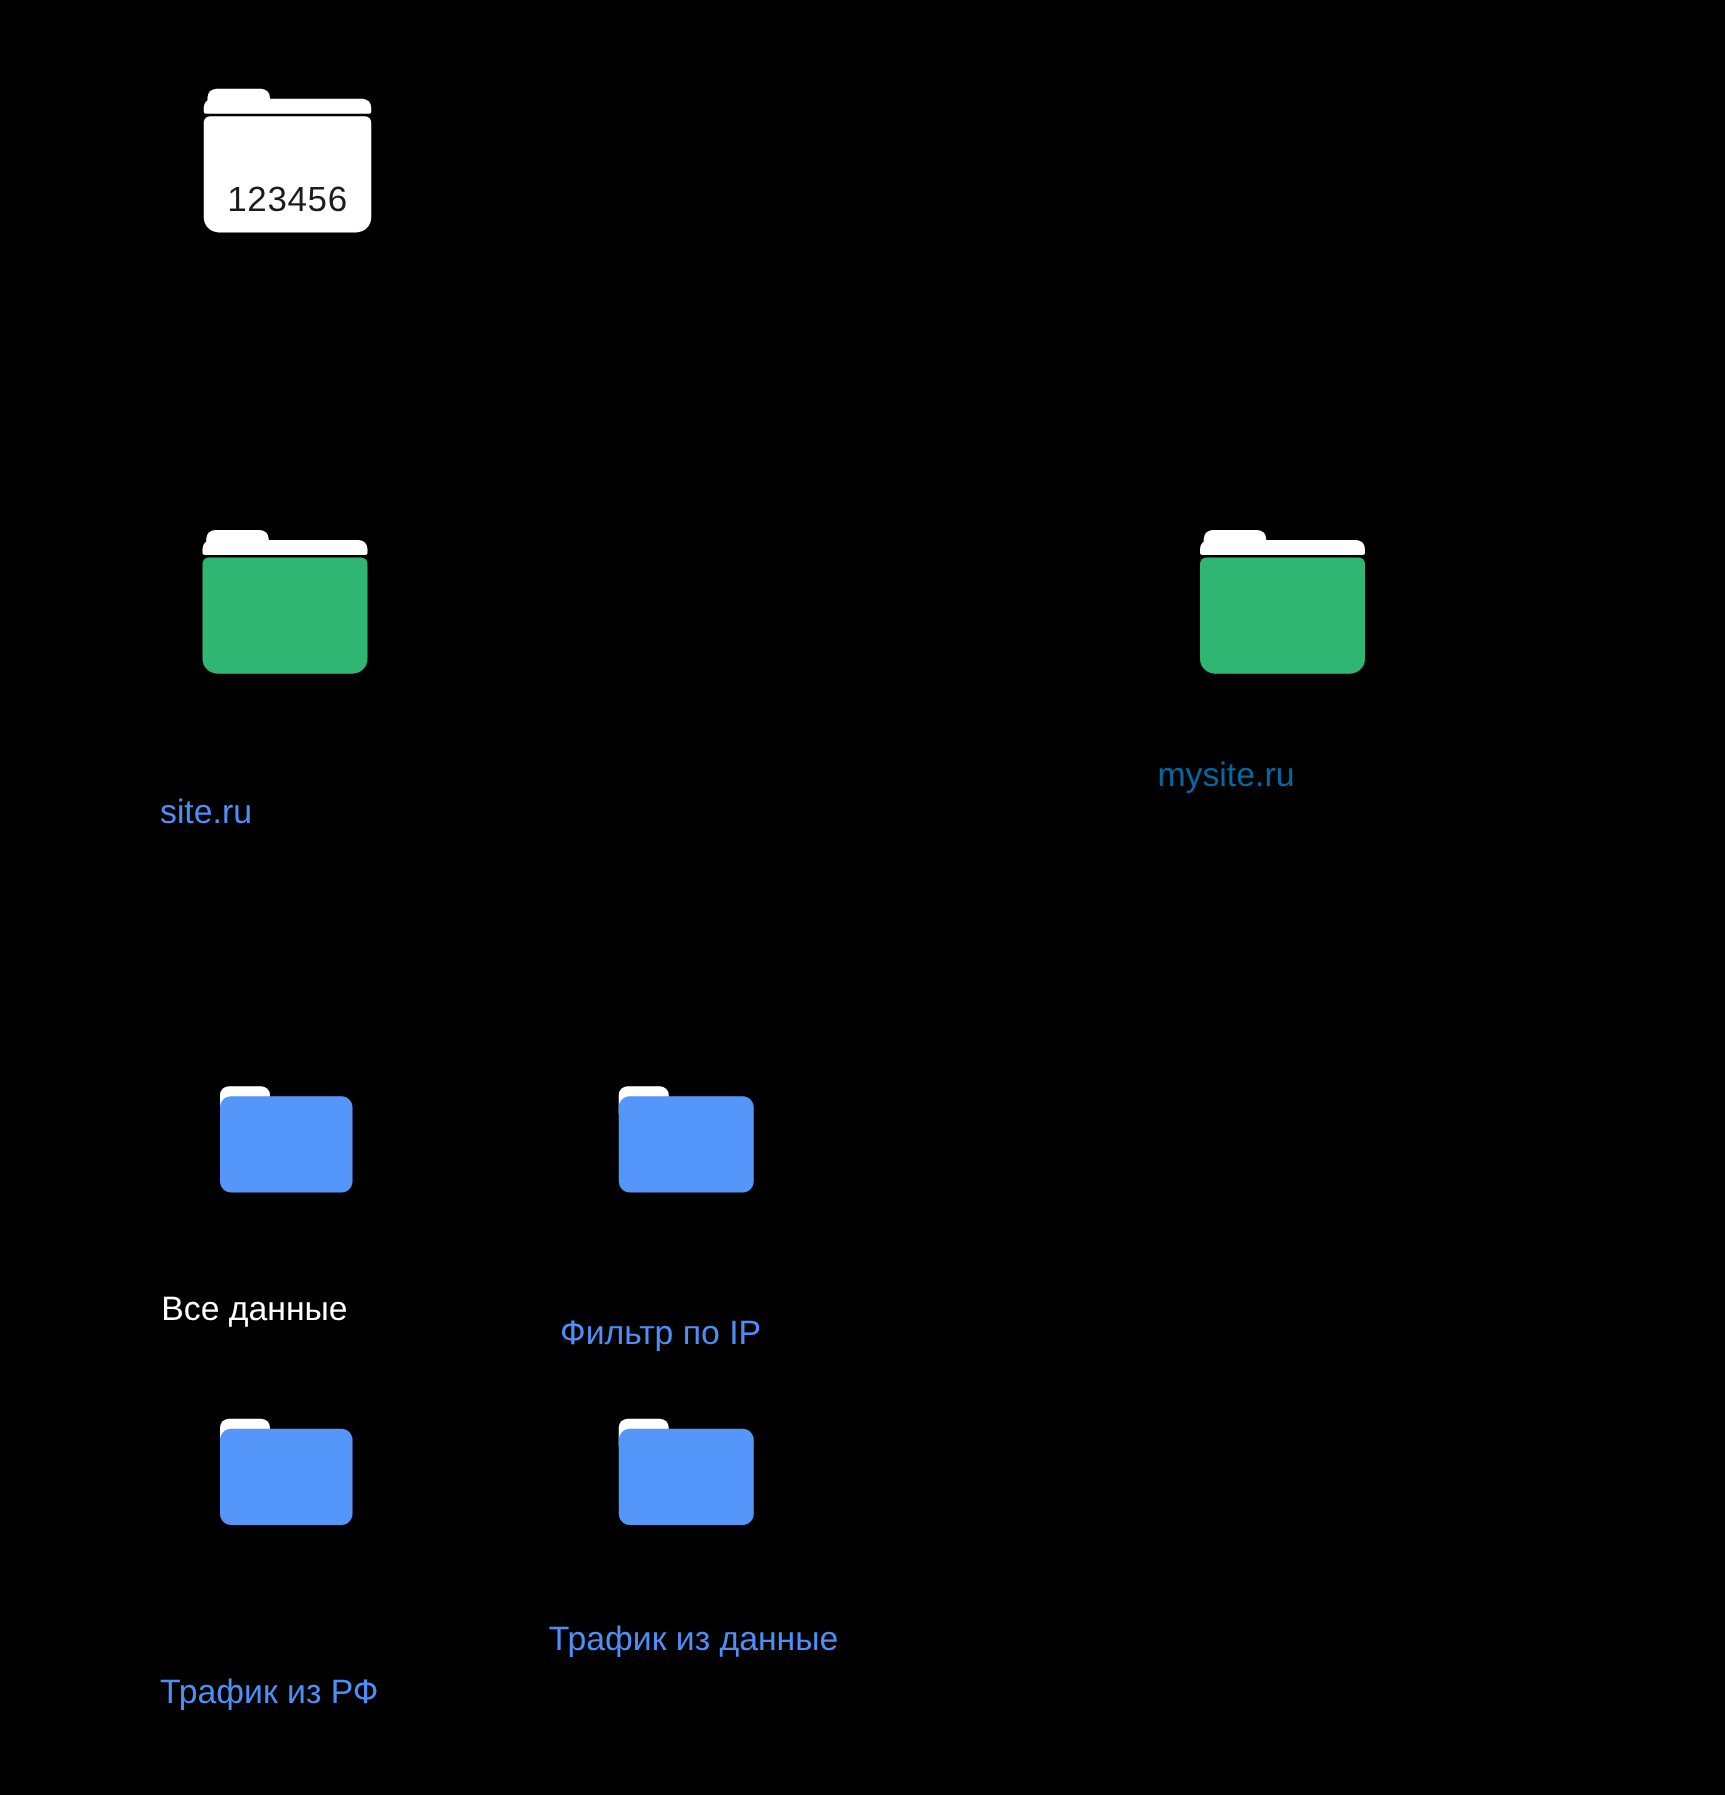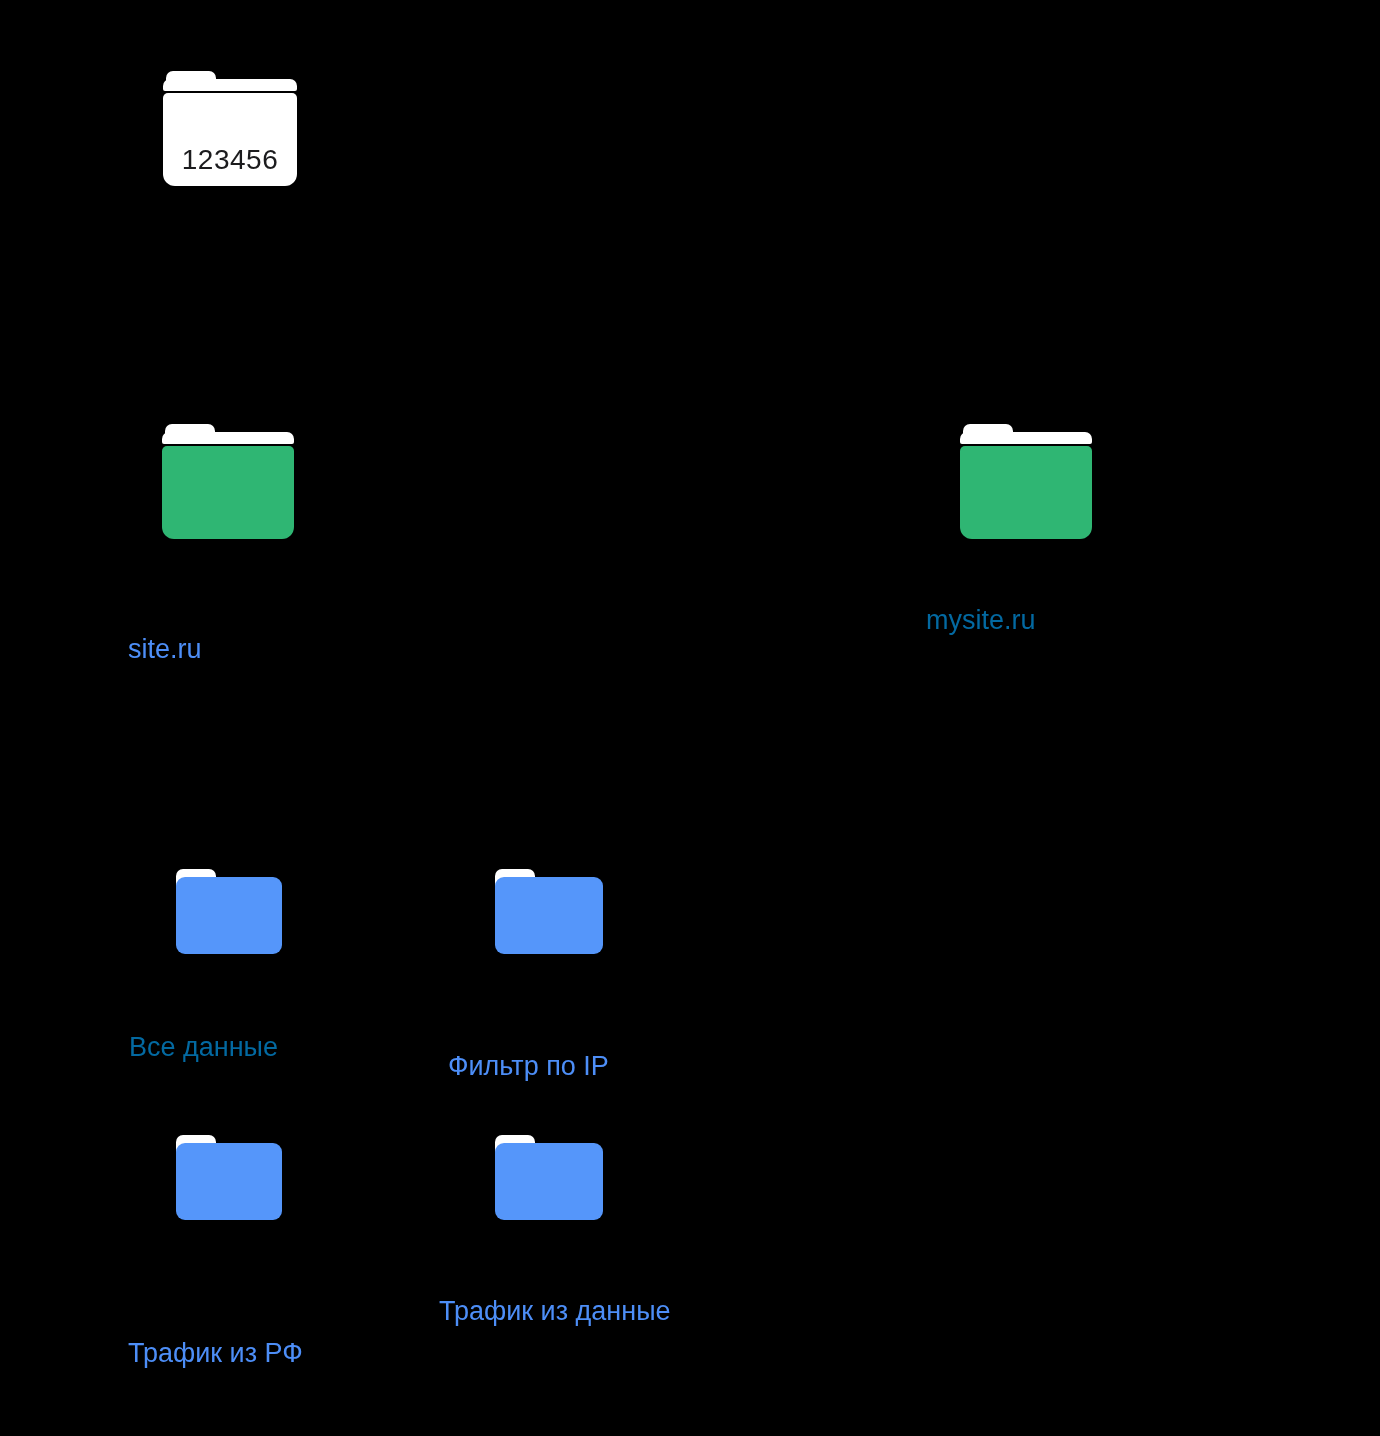--- a/index.html
+++ b/index.html
@@ -110,21 +110,21 @@
     <div class="tab" style="background-color: rgb(255, 255, 255);"></div>
     <div class="strip" style="background-color: rgb(255, 255, 255);"></div>
     <div class="fbody" style="background-color: rgb(47, 182, 115);"></div>
   </div>
   <div class="flabel" style="left: 926px; top: 607px; width: 200px; color: #0369a1;">mysite.ru</div>
 
   <div class="folder-sm" style="left:176px; top:869px; width:106px;">
     <div class="tab" style="background-color: rgb(255, 255, 255);"></div>
     <div class="fbody" style="background-color: rgb(85, 150, 250);"></div>
   </div>
-  <div class="flabel" style="left: 129px; top: 1034px; width: 200px; color: #0369a1;">Все данные</div>
+  <div class="flabel" style="left: 129px; top: 1034px; width: 200px; color: #ffffff;">Все данные</div>
 
   <div class="folder-sm" style="left:495px; top:869px; width:108px;">
     <div class="tab" style="background-color: rgb(255, 255, 255);"></div>
     <div class="fbody" style="background-color: rgb(85, 150, 250);"></div>
   </div>
   <div class="flabel" style="left: 448px; top: 1034px; width: 200px; color: rgb(77, 142, 247); margin-top: 19px;">Фильтр по IP</div>
 
   <div class="folder-sm" style="left:176px; top:1135px; width:106px;">
     <div class="tab" style="background-color: rgb(255, 255, 255);"></div>
     <div class="fbody" style="background-color: rgb(85, 150, 250);"></div>

